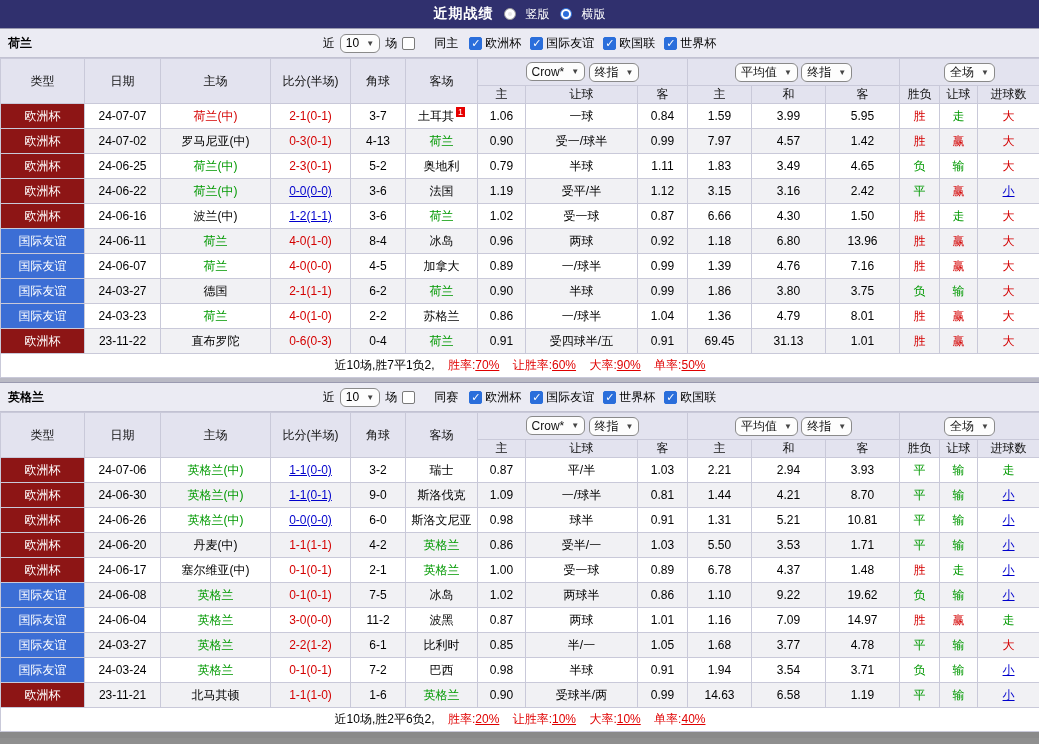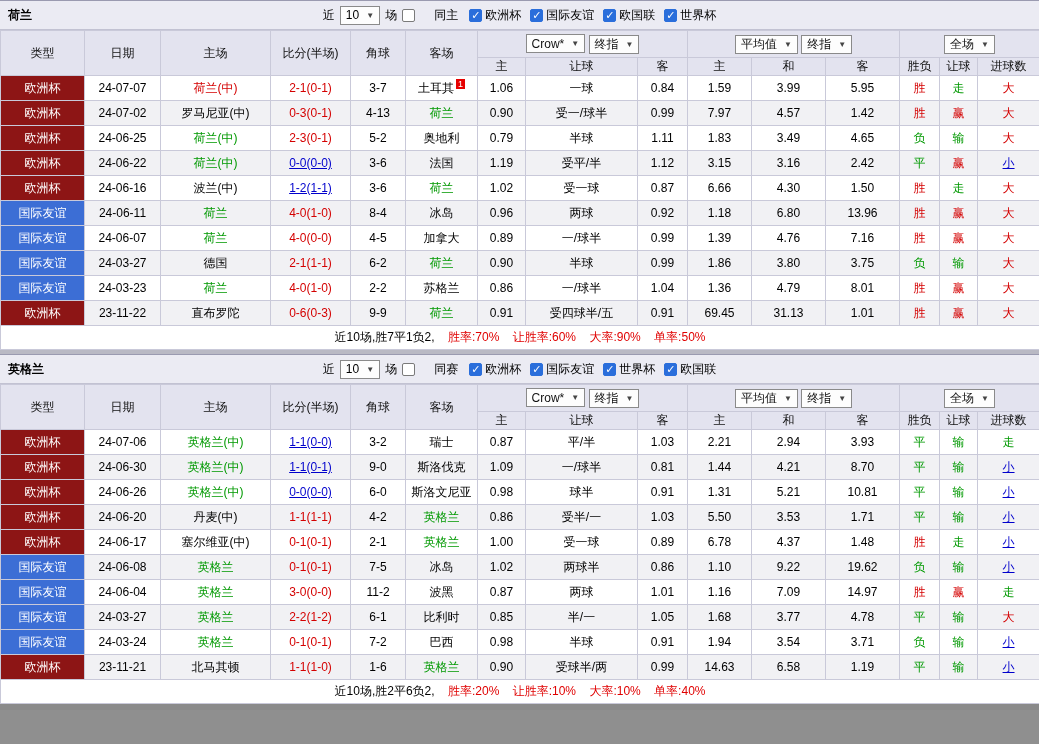--- a/index.html
+++ b/index.html
@@ -43,21 +43,21 @@
   .filters {
     position: absolute; left: 0; right: 0;
     display: flex; justify-content: center; align-items: center; gap: 5px;
   }
   .filters .grp { display: inline-flex; align-items: center; gap: 19px; }
 
   
   .select {
     display: inline-flex; align-items: center; gap: 7px;
     border: 1px solid #8a8a8a; background: #fdfdfd;
-    border-radius: 0; padding: 1px 5px; height: 19px; cursor: default;
+    border-radius: 6px; padding: 1px 5px; height: 19px; cursor: default;
   }
   .select .ar { font-size: 8px; color: #444; }
 
   
   .cb {
     width: 13px; height: 13px; border: 1px solid #7a7a7a; background: #fff;
     display: inline-block; border-radius: 2px; position: relative; flex: 0 0 auto;
   }
   .cb.on { background: #2a6edb; border-color: #2a6edb; }
   .cb.on::after {
@@ -87,30 +87,37 @@
   .t-blue  { color: #0000cc; text-decoration: underline; }
   .t-black { color: #000; }
 
   .badge {
     background: #e60000; color: #fff; font-size: 9px; line-height: 10px;
     padding: 0 2px; margin-left: 2px; display: inline-block; vertical-align: super;
   }
 
   tfoot td { height: 24px; background: #fff; }
   .sum-stat { margin-left: 10px; color: #e00000; }
-  .sum-stat b { font-weight: normal; }
+  .sum-stat b { font-weight: normal; text-decoration: underline; }
 
   .gap { height: 4px; background: #b9b9c4; }
   .footstrip { height: 6px; background: #8a8a8a; }
 </style>
 </head>
 <body>
 
 <div class="page">
 
+  <div class="topbar">
+    <span class="title">近期战绩</span>
+    <span class="radio dim"></span>
+    <span class="radio-lbl">竖版</span>
+    <span class="radio sel"></span>
+    <span class="radio-lbl">横版</span>
+  </div>
 
   <div class="secbar">
     <span class="team">荷兰</span>
     <div class="filters">
       <span>近</span>
       <span class="select">
           <span>10</span>
           <span class="ar">▼</span>
         </span>
       <span>场</span>
@@ -348,21 +355,21 @@
           <td>8.01</td>
           <td class="t-red">胜</td>
           <td class="t-red">赢</td>
           <td class="t-red">大</td>
         </tr>
         <tr>
           <td class="type cup">欧洲杯</td>
           <td>23-11-22</td>
           <td class="t-black">直布罗陀</td>
           <td class="t-red">0-6(0-3)</td>
-          <td>9-9</td>
+          <td>0-4</td>
           <td class="t-green">荷兰</td>
           <td>0.91</td>
           <td>受四球半/五</td>
           <td>0.91</td>
           <td>69.45</td>
           <td>31.13</td>
           <td>1.01</td>
           <td class="t-red">胜</td>
           <td class="t-red">赢</td>
           <td class="t-red">大</td>

